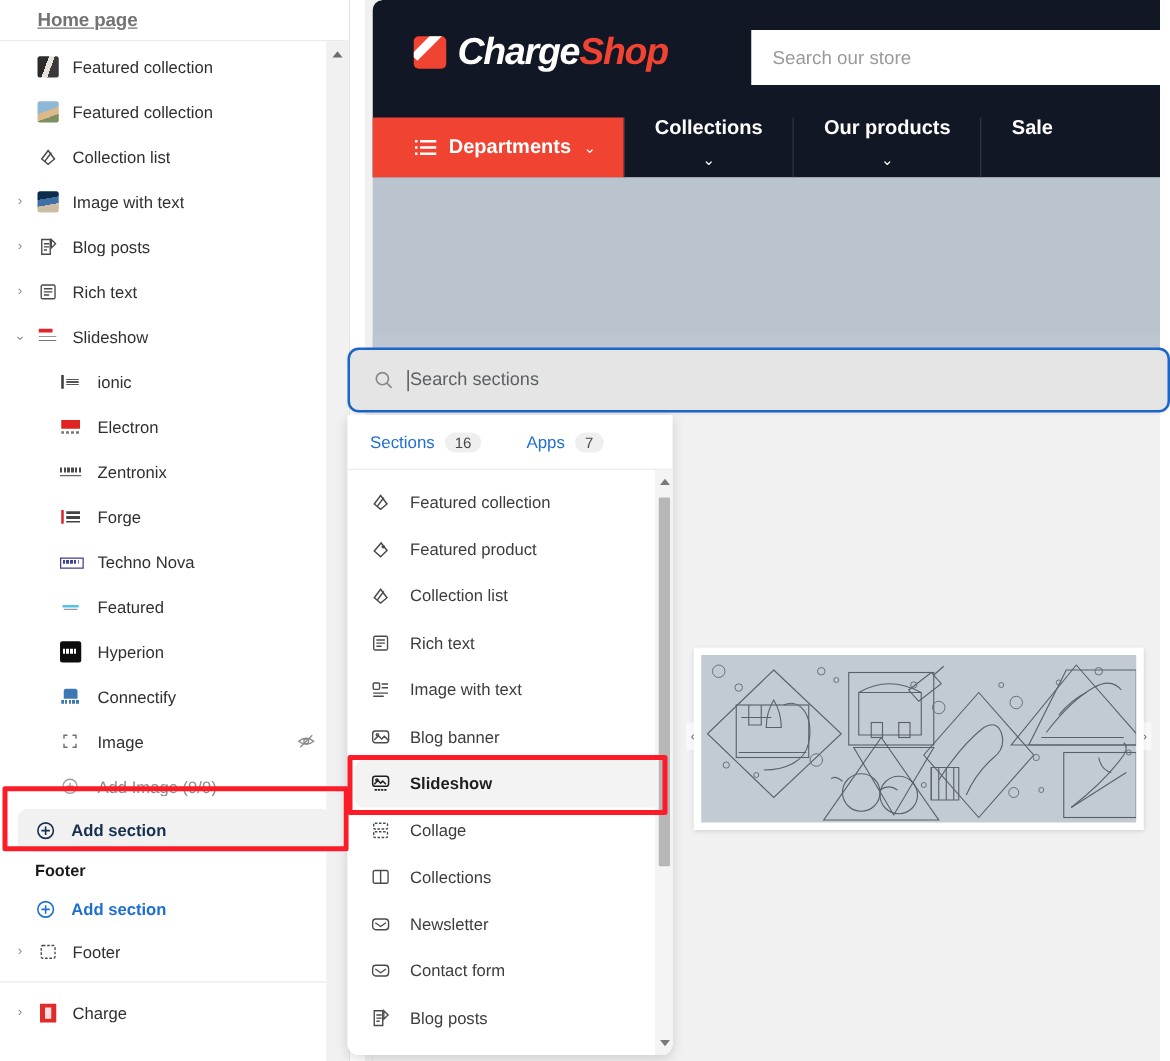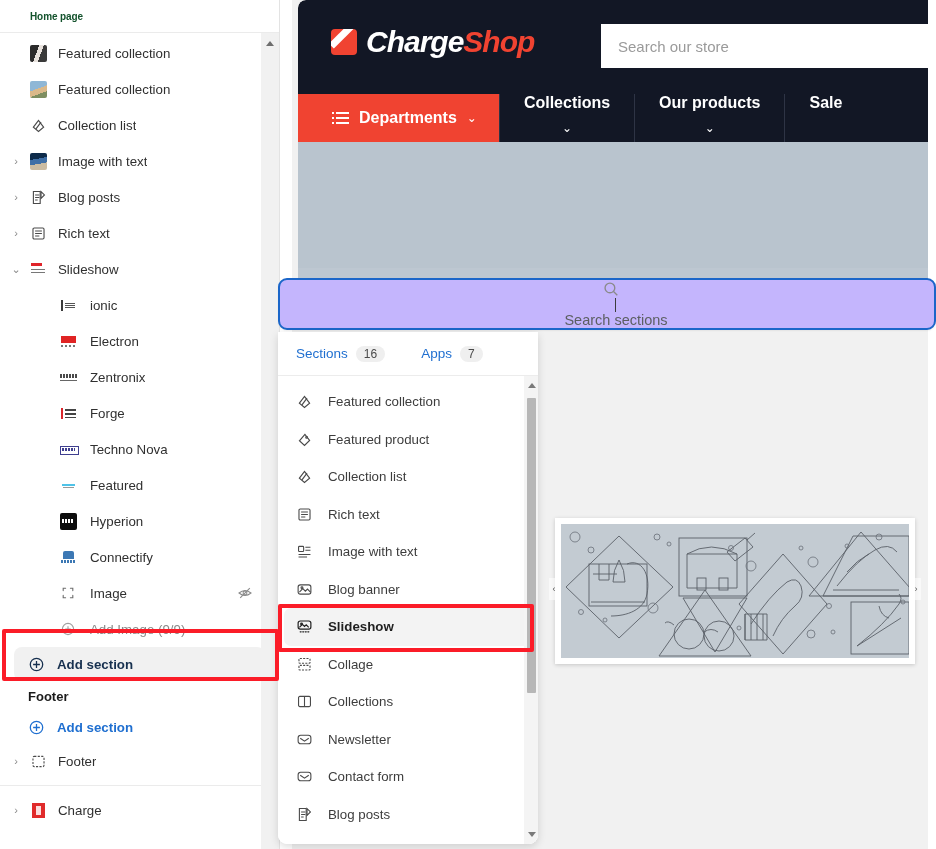--- a/index.html
+++ b/index.html
@@ -21,22 +21,23 @@
     overflow: hidden;
   }
   #sidebar-header {
     height: 33px;
     display: flex; align-items: center;
     padding-left: 30px;
     border-bottom: 1px solid #ebebeb;
     background: #fff;
   }
   #sidebar-header .title {
-    font-size: 10px; font-weight: bold; color: #14532d;
+    font-size: 15px; font-weight: bold; color: #737373;
     letter-spacing: -0.1px;
+    text-decoration: underline;
   }
   #tree { padding-top: 2px; }
   .row {
     display: flex; align-items: center;
     height: 36px;
     padding-left: 6px;
     font-size: 13.3px;
     color: #303030;
     cursor: pointer;
     position: relative;
@@ -47,21 +48,21 @@
     color: #8a8a8a; font-size: 11px;
     line-height: 1;
   }
   .row .caret.none { visibility: hidden; }
   .row .ic {
     width: 24px; flex: 0 0 24px;
     display: flex; align-items: center; justify-content: center;
     margin-right: 8px;
   }
   .row .lbl { white-space: nowrap; overflow: hidden; }
-  .row.indent { padding-left: 56px; }
+  .row.indent { padding-left: 44px; }
   .row.indent .ic { margin-right: 10px; }
   .row.muted .lbl { color: #8a8a8a; }
   .row .trail {
     position: absolute; right: 26px;
     color: #8a8a8a;
     display: flex; align-items: center;
   }
 
   
   .thumb { width: 17px; height: 17px; border-radius: 2px;
@@ -274,27 +275,26 @@
   #slide-arrow-r { right: -6px; }
 
   
   #popover {
     position: absolute; left: 278px; top: 278px;
     width: 700px; height: 571px;
     z-index: 30;
   }
   #pop-search {
     width: 658px; height: 52px;
-    background: #c4b5fd;
+    background: #e5e5e5;
     border: 2px solid #1b66c9;
     border-radius: 9px;
     display: flex; align-items: center;
     padding-left: 18px;
     box-shadow: 0 1px 2px rgba(0,0,0,.06);
-    flex-direction: column;
   }
   #pop-search .sicon { margin-right: 10px; display:flex; }
   #pop-search .cursor {
     width:1px; height:17px; background:#3c3c3c; margin-right:1px;
   }
   #pop-search .ph { color: #5c5f62; font-size: 14.5px; }
   #pop-panel {
     position: absolute; left: 0; top: 54px;
     width: 260px; height: 512px;
     background: #ffffff;

